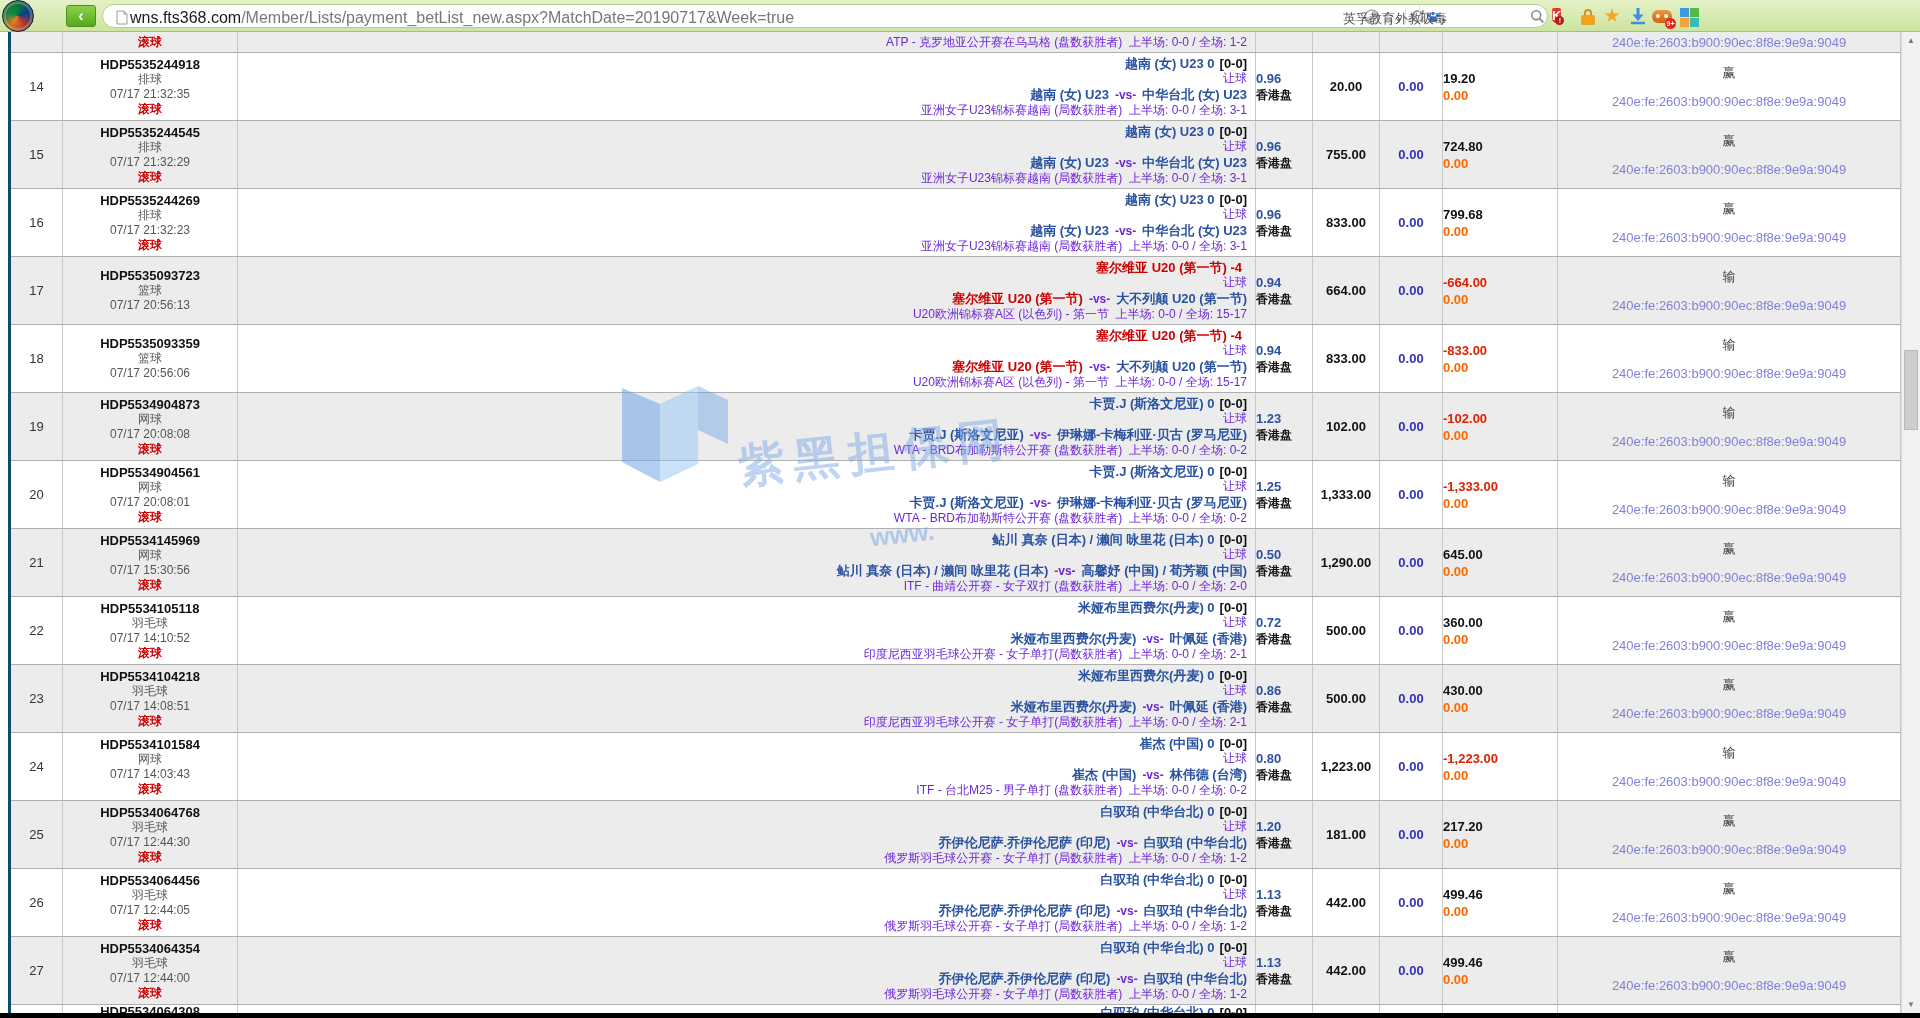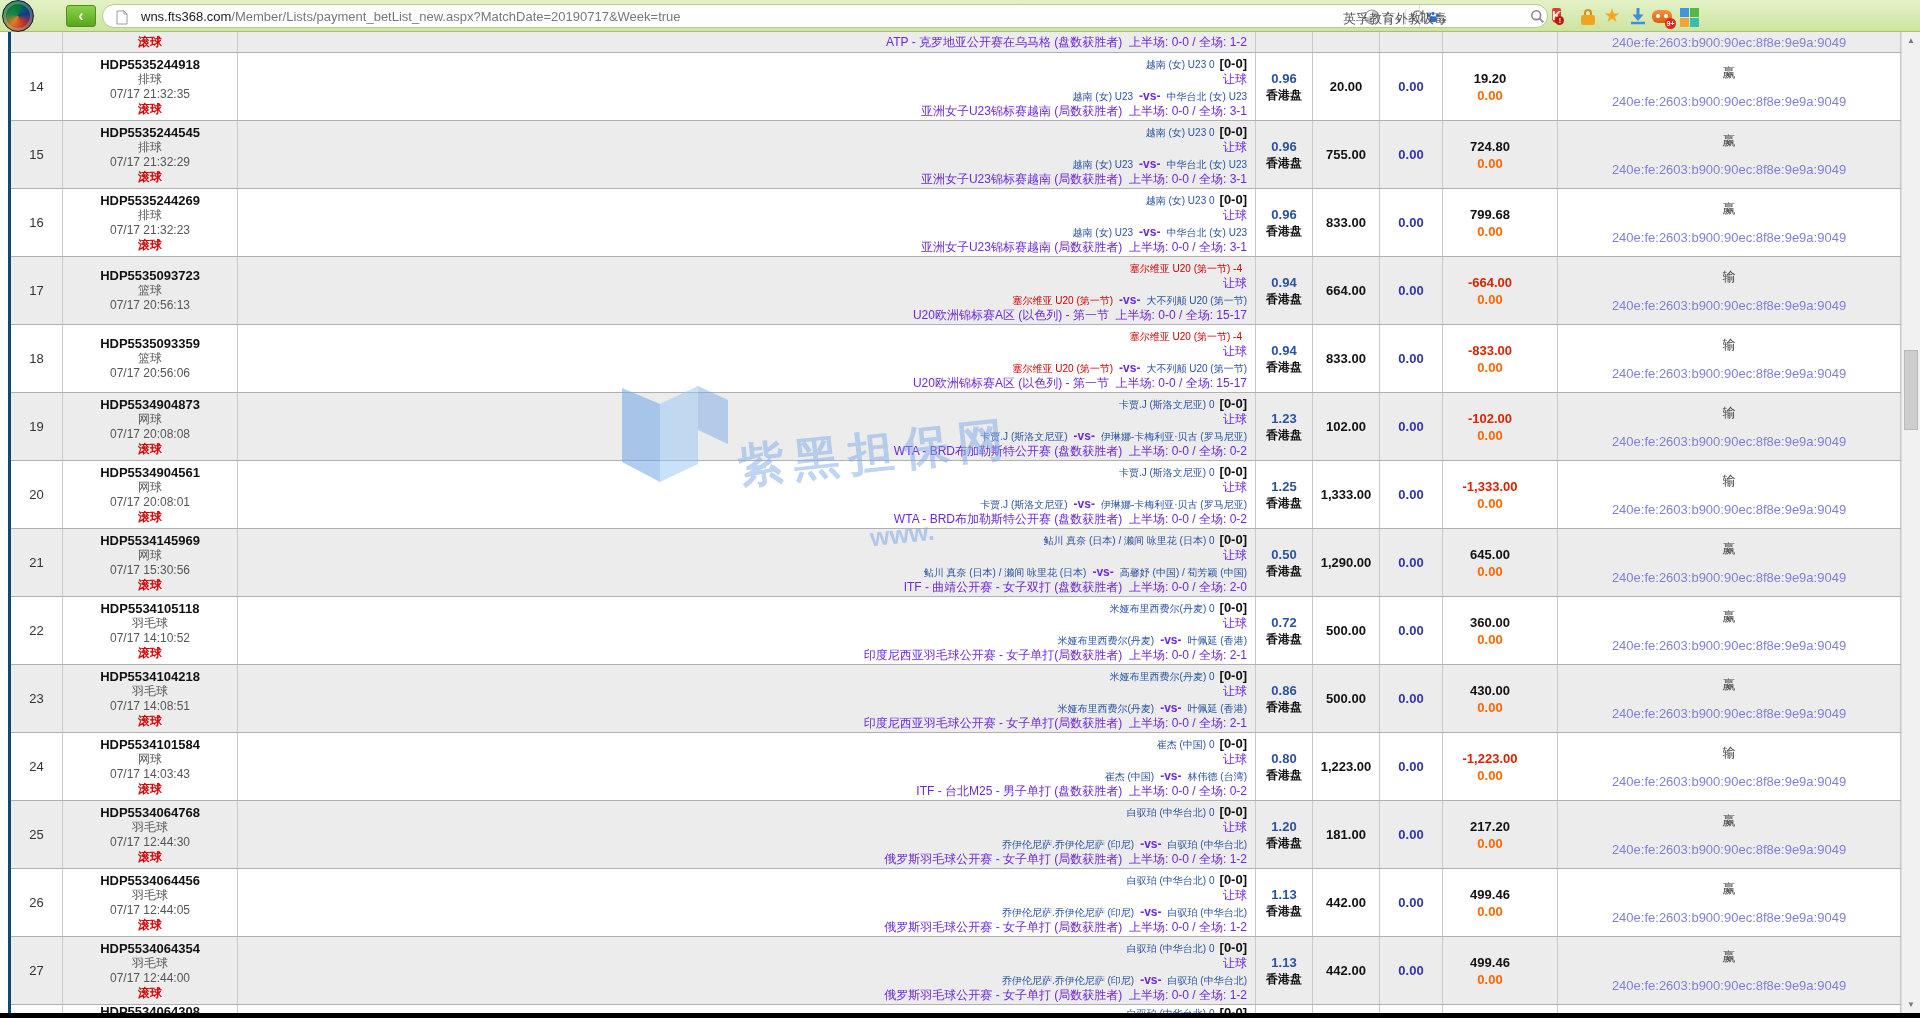--- a/index.html
+++ b/index.html
@@ -12,21 +12,21 @@
            background:linear-gradient(#e4f1c6,#cde4a0);border-bottom:1px solid #a6c172;box-sizing:border-box;}
   .logo{position:absolute;left:2px;top:0;width:30px;height:30px;border-radius:50%;
         background:conic-gradient(#0d7a3e,#0a3f8f,#c0392b,#e67e22,#128a46,#0d7a3e);
         border:1px solid #123;box-shadow:inset 0 0 0 3px rgba(255,255,255,.25), inset 0 0 6px rgba(0,0,0,.5);}
   .back-btn{position:absolute;left:66px;top:5px;width:30px;height:22px;border-radius:3px;
             background:linear-gradient(#8bd14a,#57a71e);border:1px solid #4a9317;box-sizing:border-box;
             color:#fff;font-weight:bold;text-align:center;line-height:19px;font-size:16px;cursor:pointer;}
   .urlbar{position:absolute;left:102px;top:4px;width:1446px;height:24px;background:#fff;
           border:1px solid #b6cd8f;border-radius:13px;box-sizing:border-box;}
   .doc-icon{position:absolute;left:13px;top:5px;}
-  .url-text{position:absolute;left:38px;top:4px;font-size:13px;color:#777;white-space:nowrap;}
+  .url-text{position:absolute;left:27px;top:4px;font-size:16px;color:#777;white-space:nowrap;}
   .url-domain{color:#1a1a1a;}
   .bar-ico{position:absolute;top:4px;width:16px;height:16px;color:#888;font-size:13px;line-height:16px;text-align:center;cursor:pointer;}
   .sep{position:absolute;top:4px;width:1px;height:15px;background:#ddd;}
   .search-area{position:absolute;left:1316px;top:0;width:128px;height:22px;border-left:1px solid #e0e0e0;}
   .search-text{position:absolute;left:1240px;top:5px;font-size:13px;color:#555;white-space:nowrap;cursor:text;}
   .caret{font-size:7px;color:#777;}
   .ext-ico{position:absolute;top:6px;width:20px;height:20px;cursor:pointer;}
   .k-icon{background:#e23b2e;border-radius:4px 4px 9px 9px;color:#fff;font-weight:bold;
           font-size:13px;text-align:center;line-height:19px;width:19px;height:19px;position:relative;}
   .k-badge{position:absolute;right:-3px;bottom:-2px;width:9px;height:9px;border-radius:50%;background:#b71c0c;
@@ -49,32 +49,32 @@
   .row{display:flex;height:68px;background:#fff;border-bottom:1px solid #b0b0b0;box-sizing:border-box;}
   .row.alt{background:#ececec;}
   .cell{border-right:1px solid #c9c9c9;display:flex;flex-direction:column;justify-content:center;box-sizing:border-box;}
   .c-num{width:52px;align-items:center;font-size:13px;color:#333;}
   .c-id{width:175px;align-items:center;text-align:center;}
   .bid{font-weight:bold;font-size:13px;color:#111;line-height:15px;white-space:pre;}
   .sub{font-size:12px;color:#555;line-height:15px;white-space:pre;}
   .live{color:#d40000;font-weight:bold;font-size:12px;line-height:15px;}
   .c-match{width:1018px;align-items:flex-end;padding-right:8px;text-align:right;}
   .line{line-height:15px;white-space:pre;}
-  .team{color:#2a52a0;font-weight:normal;font-size:10px;margin-top:32px;}
+  .team{color:#2a52a0;font-weight:bold;font-size:13px;margin-top:32px;}
   .team.red{color:#cc0000;}
   .score{color:#111;font-weight:bold;font-size:13px;margin-left:5px;}
   .vs{color:#6d28d9;font-weight:bold;font-size:12px;margin:0 6px;}
   .c-match .sub{color:#6d28d9;text-align:center;}
-  .c-odds{width:57px;align-items:center;}
+  .c-odds{width:57px;}
   .odds{color:#2a52a0;font-weight:bold;font-size:13px;line-height:16px;}
   .market{color:#111;font-weight:bold;font-size:12px;line-height:16px;}
   .c-amt{width:67px;align-items:center;font-weight:bold;font-size:13px;color:#111;}
   .c-c3{width:63px;align-items:center;}
   .c3{color:#3333b0;font-weight:bold;font-size:13px;}
-  .c-res{width:115px;align-items:center;padding-right:20px;}
+  .c-res{width:115px;align-items:flex-start;padding-right:20px;}
   .res{font-weight:bold;font-size:13px;color:#111;line-height:17px;}
   .res.neg{color:#dd2200;}
   .res2{font-weight:bold;font-size:13px;color:#ff6600;line-height:17px;}
   .c-status{width:343px;align-items:center;}
   .outcome{font-size:13px;color:#444;line-height:16px;margin-bottom:13px;}
   .ip{font-size:13px;color:#8080d8;line-height:15px;}
 
   .row.partial-top{height:21px;background:#ececec;}
   .row.partial-top .cell{justify-content:center;}
   .row.partial-bottom{height:24px;overflow:hidden;border-bottom:none;}

